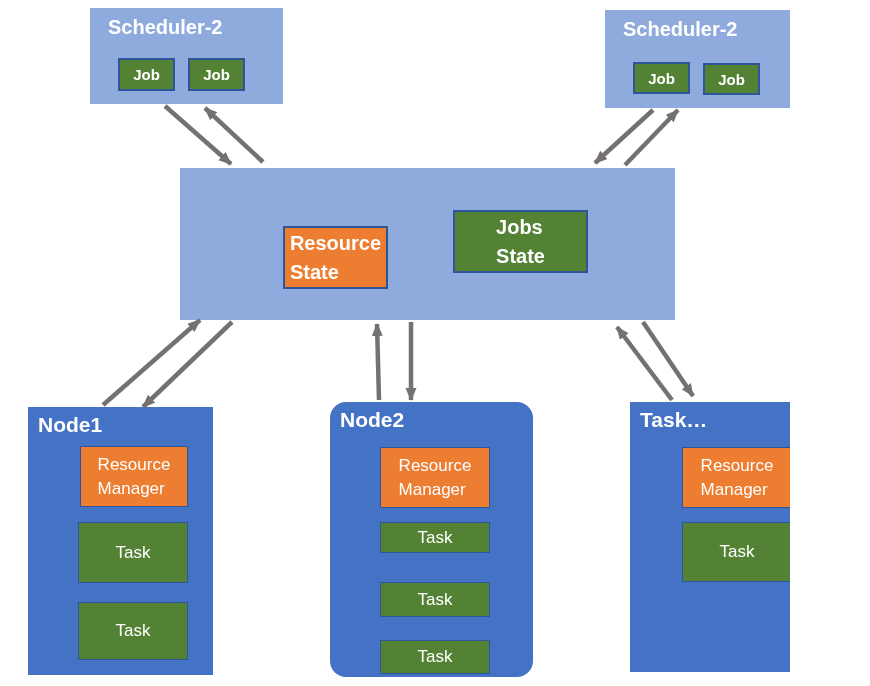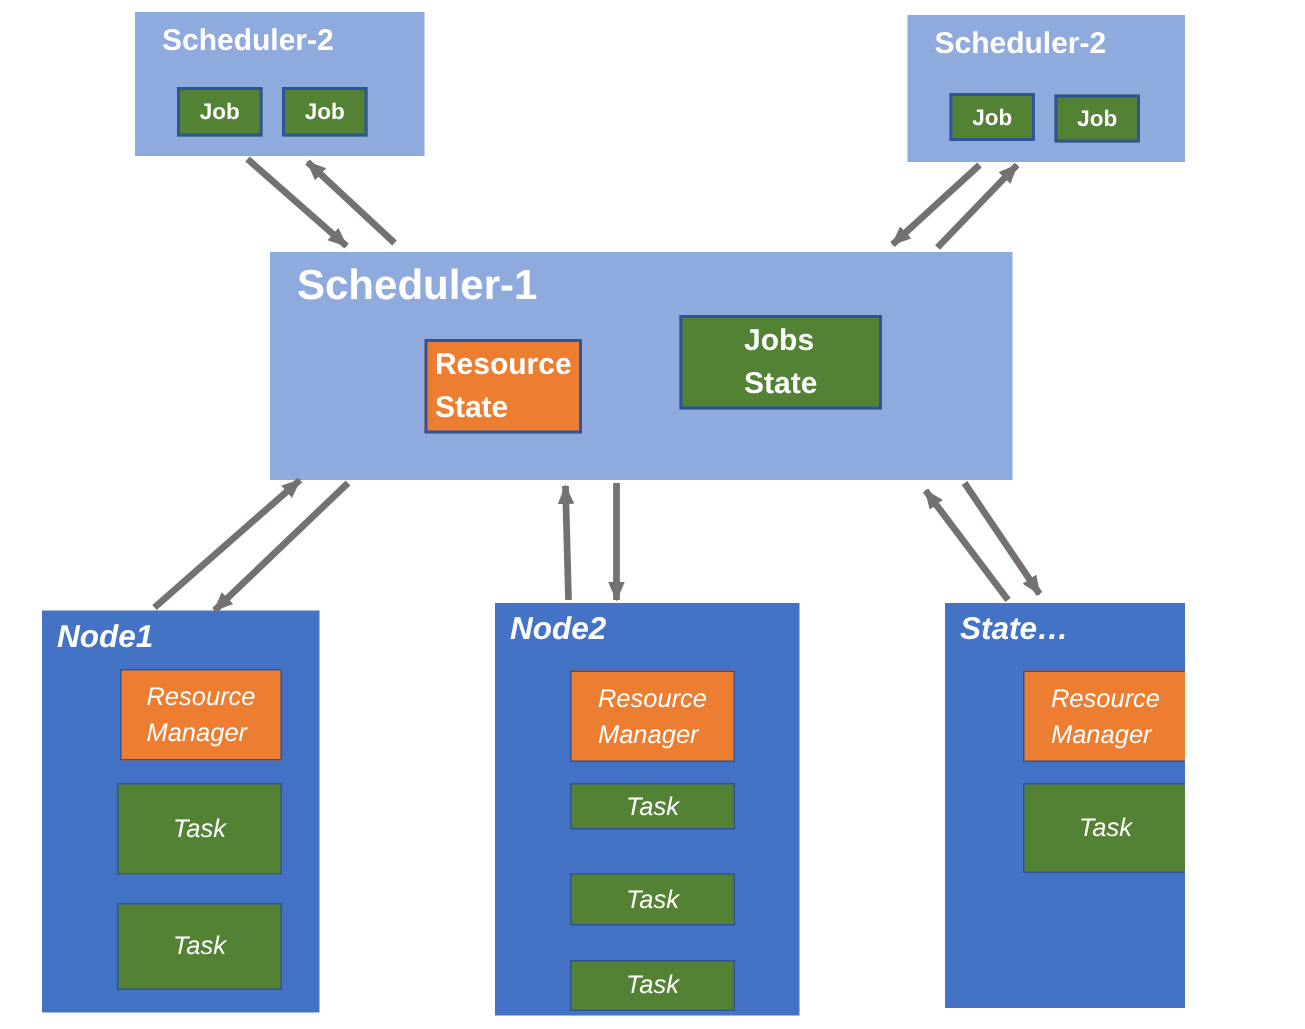--- a/index.html
+++ b/index.html
@@ -6,21 +6,21 @@
   .canvas {
     position: relative;
     width: 790px;
     height: 686px;
     background: #ffffff;
     font-family: "Liberation Sans", sans-serif;
     overflow: hidden;
   }
   .box { position: absolute; box-sizing: border-box; }
   .sched-fill { background: var(--scheduler-fill, #8FAADC); }
-  .node-fill  { background: var(--node-fill, #4472C4); font-style: italic; }
+  .node-fill  { background: var(--node-fill, #4472C4); }
 
   .box-title {
     position: absolute;
     color: #ffffff;
     font-weight: 700;
     white-space: nowrap;
   }
   .s2-title  { left: 18px; top: 8px;  font-size: 20px; }
   .s1-title  { left: 18px; top: 6px;  font-size: 28px; }
   .node-title{ left: 10px; top: 6px;  font-size: 21px; }
@@ -75,46 +75,45 @@
     <div class="chip green job-chip" style="left:98px; top:50px; width:57px; height:33px;">Job</div>
   </div>
 
   <div class="box sched-fill" style="left:605px; top:10px; width:195px; height:98px;">
     <div class="box-title s2-title">Scheduler-2</div>
     <div class="chip green job-chip" style="left:28px; top:52px; width:57px; height:32px;">Job</div>
     <div class="chip green job-chip" style="left:98px; top:53px; width:57px; height:32px;">Job</div>
   </div>
 
   <div class="box sched-fill" style="left:180px; top:168px; width:495px; height:152px;">
-    <div class="box-title s1-title">Scheduler-1</div>
     <div class="chip orange state-chip" style="left:103px; top:58px; width:105px; height:63px;">Resource
 State</div>
     <div class="chip green state-chip" style="left:273px; top:42px; width:135px; height:63px;">Jobs
 State</div>
   </div>
 
   <div class="box node-fill" style="left:28px; top:407px; width:185px; height:268px;">
     <div class="box-title node-title">Node1</div>
     <div class="chip orange node-chip" style="left:52px; top:39px; width:108px; height:61px;">Resource
 Manager</div>
     <div class="chip green node-chip" style="left:50px; top:115px; width:110px; height:61px;">Task</div>
     <div class="chip green node-chip" style="left:50px; top:195px; width:110px; height:58px;">Task</div>
   </div>
 
-  <div class="box node-fill" style="left:330px; top:402px; width:203px; height:275px;">
+  <div class="box node-fill" style="left:330px; top:402px; width:203px; height:275px;border-radius:16px;">
     <div class="box-title node-title">Node2</div>
     <div class="chip orange node-chip" style="left:50px; top:45px; width:110px; height:61px;">Resource
 Manager</div>
     <div class="chip green node-chip" style="left:50px; top:120px; width:110px; height:31px;">Task</div>
     <div class="chip green node-chip" style="left:50px; top:180px; width:110px; height:35px;">Task</div>
     <div class="chip green node-chip" style="left:50px; top:238px; width:110px; height:34px;">Task</div>
   </div>
 
   <div class="box node-fill" style="left:630px; top:402px; width:203px; height:270px;">
-    <div class="box-title node-title">State…</div>
+    <div class="box-title node-title">Task…</div>
     <div class="chip orange node-chip" style="left:52px; top:45px; width:110px; height:61px;">Resource
 Manager</div>
     <div class="chip green node-chip" style="left:52px; top:120px; width:110px; height:60px;">Task</div>
   </div>
 
   <svg class="arrows-layer" viewBox="0 0 870 686">
     <defs>
       <marker id="arrowhead" markerUnits="userSpaceOnUse" markerWidth="15" markerHeight="13" refX="12" refY="5.5" orient="auto">
         <path id="arrowhead-path" d="M0,0 L13,5.5 L0,11 Z" fill="#767171"></path>
       </marker>

